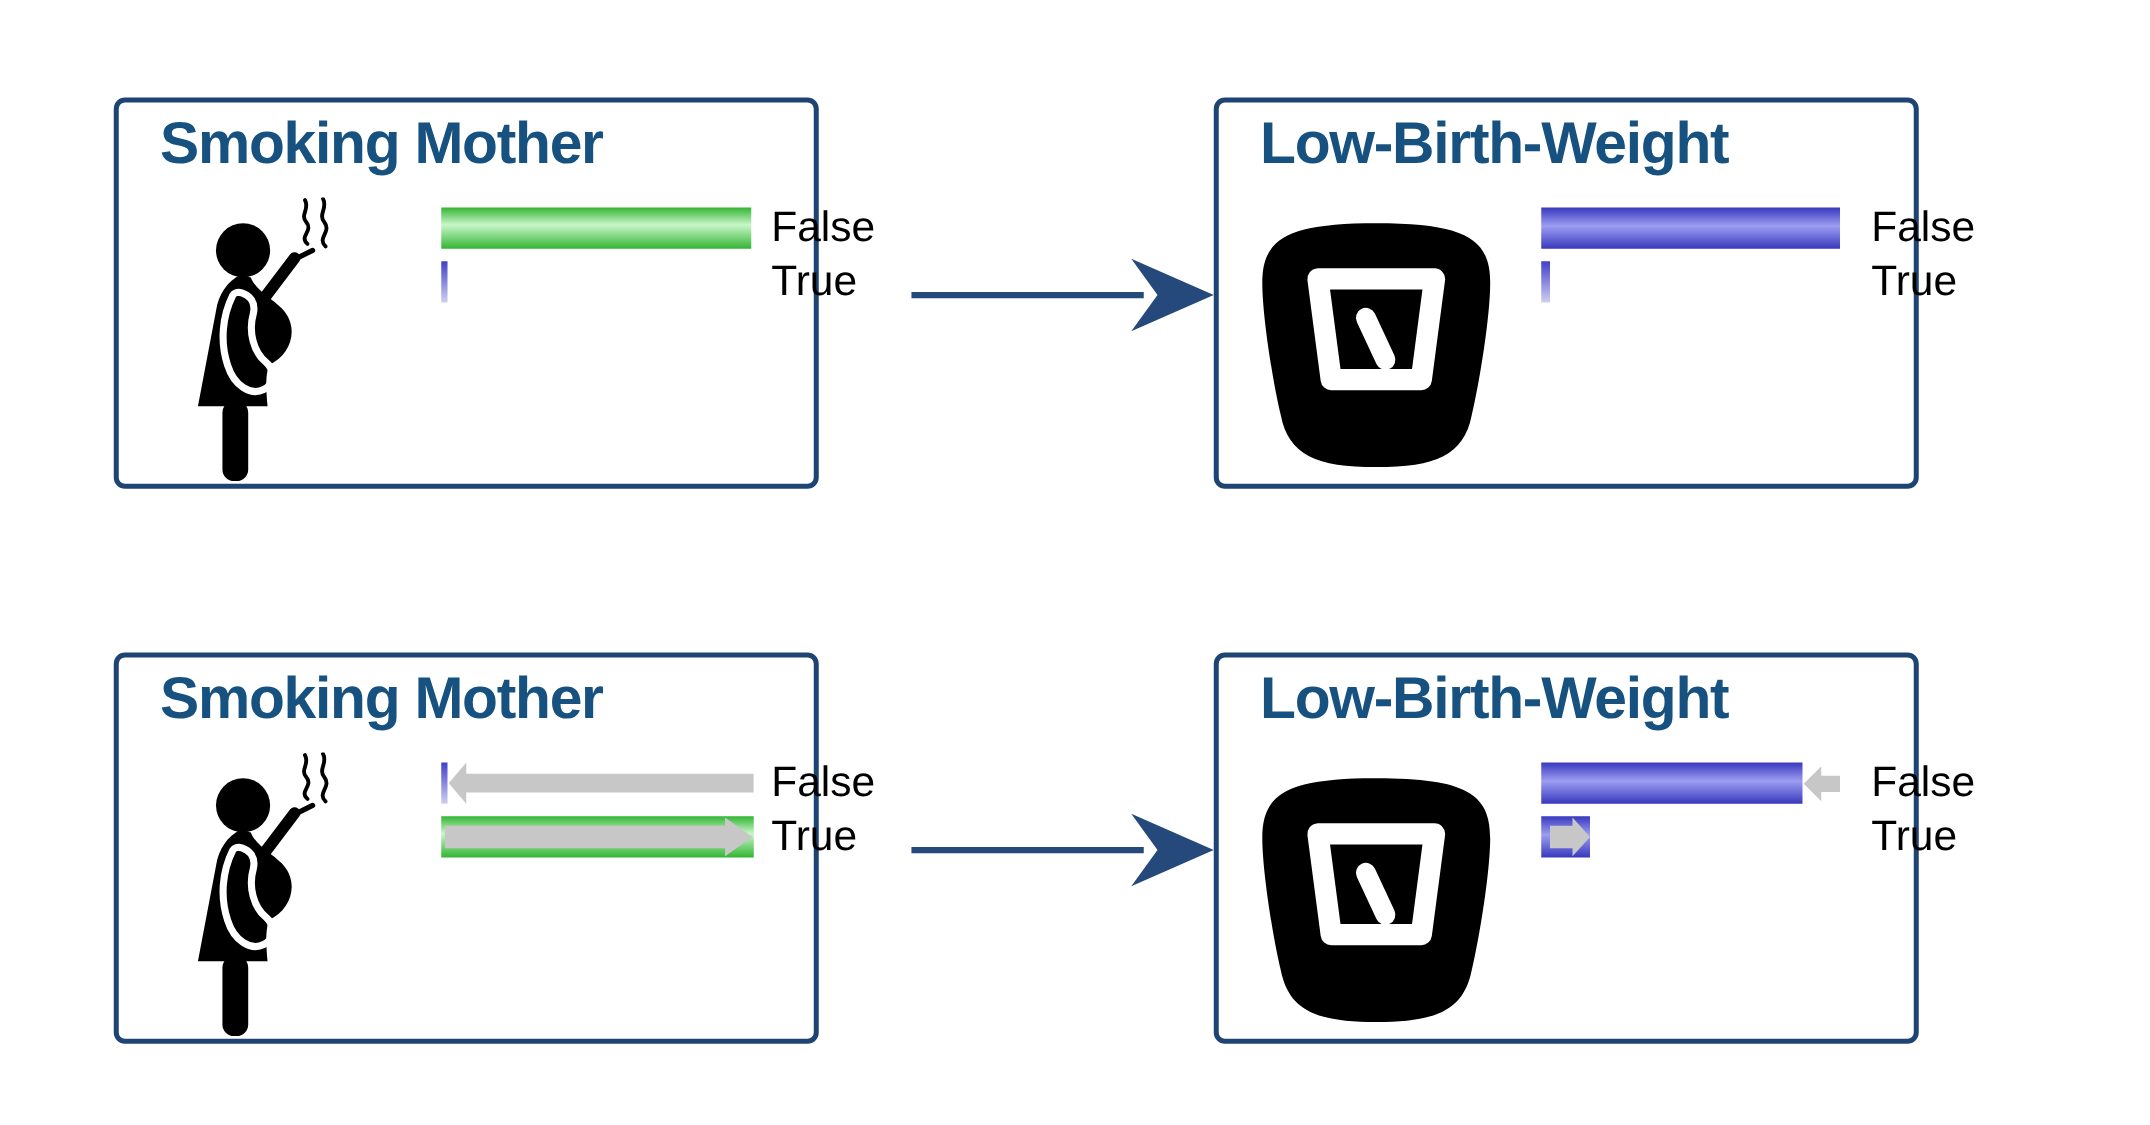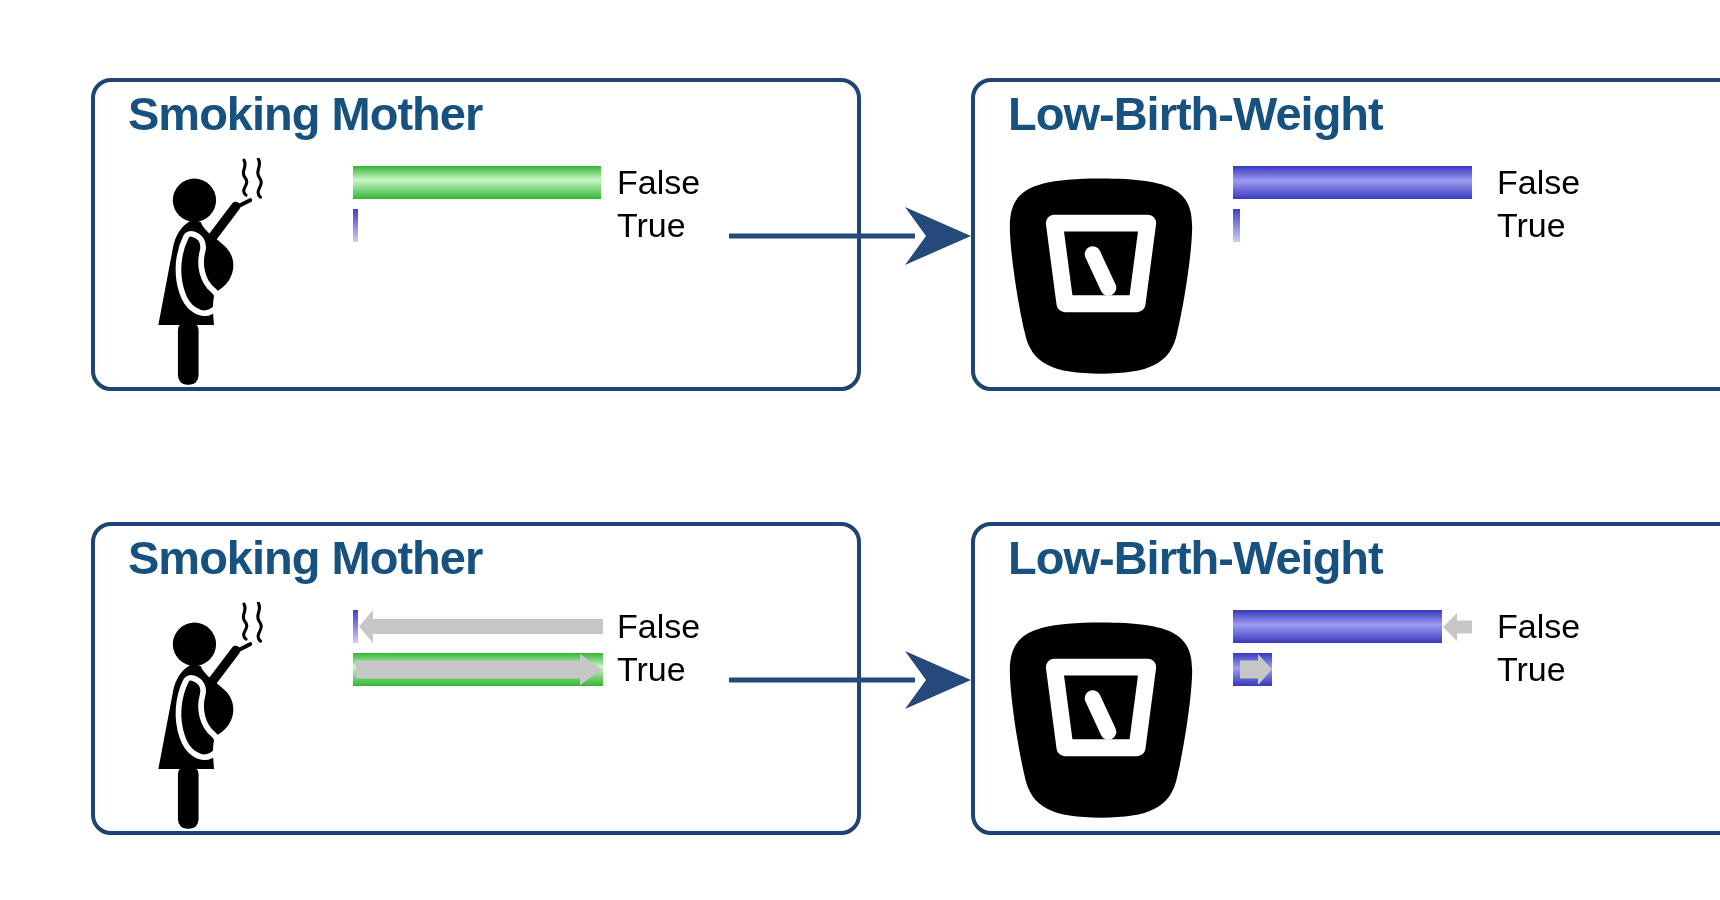--- a/index.html
+++ b/index.html
@@ -1,19 +1,19 @@
 <!DOCTYPE html>
 <html style="--navy: #1e4473; --title: #16517f; --green-edge: #33b533; --green-mid: #c9f6c9; --blue-edge: #3838be; --blue-mid: #9d9df2;"><head>
 <meta charset="utf-8">
 <style>
   html,body{margin:0;padding:0;background:#ffffff;}
   .canvas{position:relative;width:1720px;height:900px;background:#fff;overflow:hidden;
           font-family:"Liberation Sans", sans-serif;}
-  .node{position:absolute;width:770px;height:313px;background:#fff;
-        border:4px solid var(--navy,#1e4473);border-radius:20px;box-sizing:border-box;}
+  .node{position:absolute;width:564px;height:313px;background:#fff;
+        border:4px solid var(--navy,#1e4473);border-radius:9px;box-sizing:border-box;}
   .node-title{position:absolute;left:33px;top:4px;margin:0;
         font-size:47px;font-weight:700;letter-spacing:-1px;color:var(--title,#16517f);
         white-space:nowrap;}
   .icon-wrap{position:absolute;}
   .monitor{position:absolute;left:258px;top:84px;}
   .m-row{display:flex;align-items:center;height:33px;margin-bottom:10px;}
   .bar-area{position:relative;width:250px;height:33px;flex:0 0 250px;overflow:visible;}
   .bar{position:absolute;left:0;top:0;height:33px;}
   .bar-green{background:linear-gradient(180deg,var(--green-edge,#33b533) 0%,var(--green-mid,#c9f6c9) 42%,var(--green-edge,#33b533) 100%);}
   .bar-blue{background:linear-gradient(180deg,var(--blue-edge,#3838be) 0%,var(--blue-mid,#9d9df2) 45%,var(--blue-edge,#3838be) 100%);}

